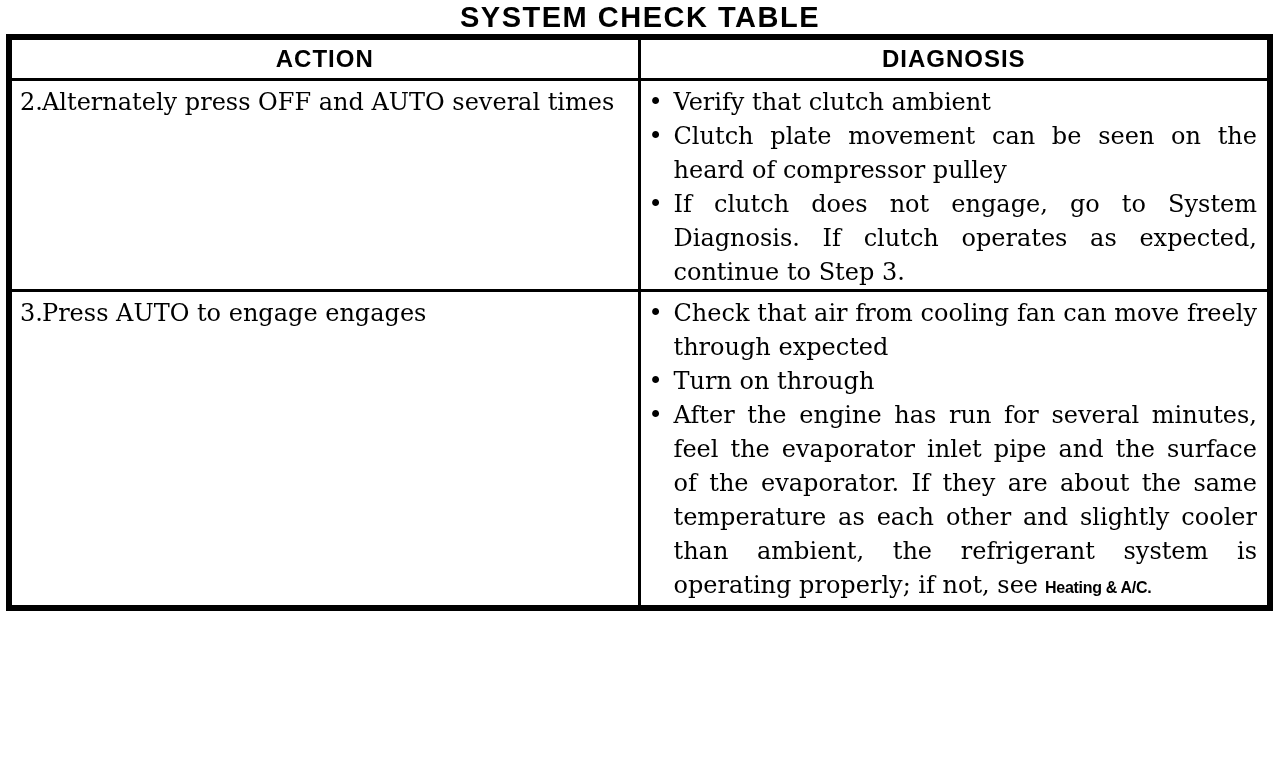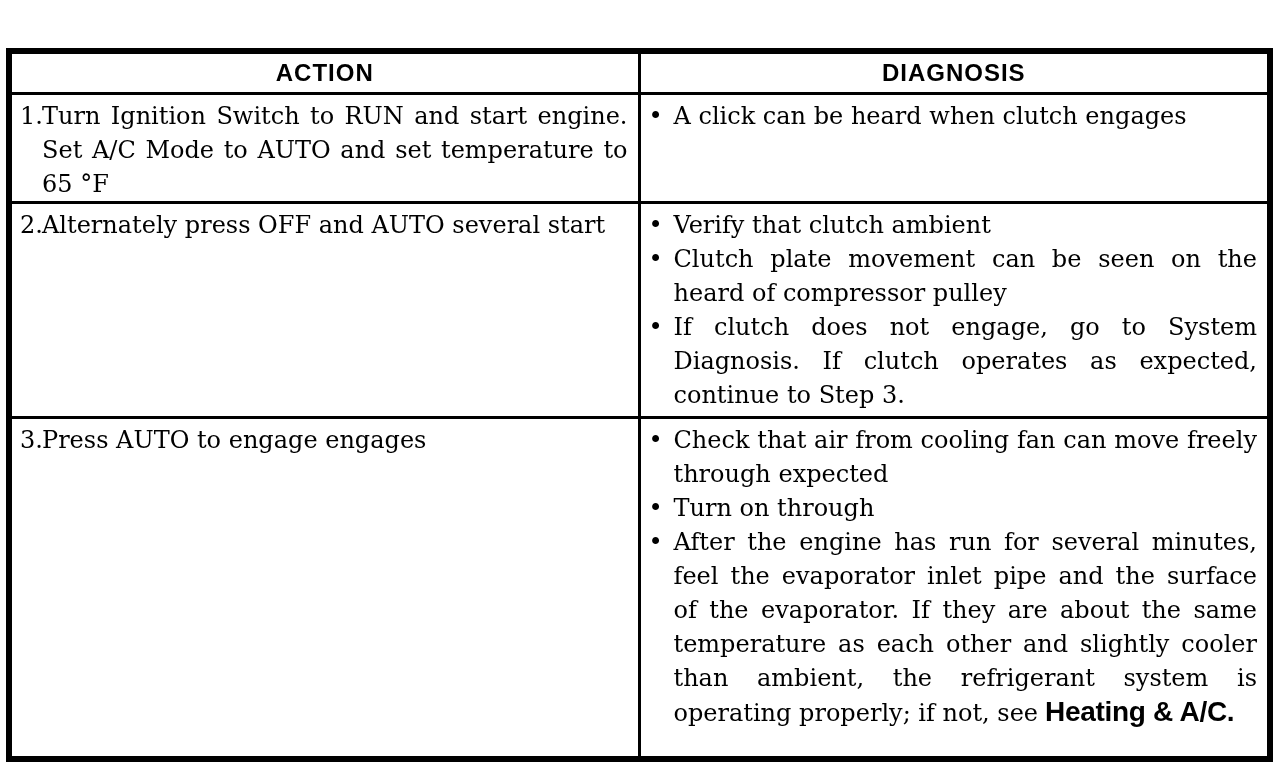--- a/index.html
+++ b/index.html
@@ -26,21 +26,21 @@
     text-align: center;
     font-family: "Liberation Sans", sans-serif;
     font-weight: bold;
     font-size: 29px;
     letter-spacing: 1.5px;
     color: #000000;
   }
   table.check-table {
     position: absolute;
     left: 6px;
-    top: 48px;
+    top: 34px;
     width: 1261px;
     border-collapse: collapse;
     table-layout: fixed;
     background: #ffffff;
   }
   table.check-table, table.check-table th, table.check-table td {
     border: 3px solid #000000;
   }
   table.check-table {
     border-width: 6px;
@@ -84,54 +84,47 @@
     text-align: justify;
   }
   .bullet {
     display: inline-block;
     width: 25px;
     text-indent: 0;
   }
   .ref {
     font-family: "Liberation Sans", sans-serif;
     font-weight: bold;
-    font-size: 28px;
+    font-size: 16px;
     letter-spacing: -0.3px;
     margin-left: 7px;
     white-space: nowrap;
   }
 </style>
 </head>
 <body>
 
 <div class="page">
+  <div class="title">SYSTEM CHECK TABLE</div>
 
   <table class="check-table">
     <colgroup>
       <col class="action-col">
       <col class="diag-col">
     </colgroup>
     <thead>
       <tr>
         <th class="col-header">ACTION</th>
         <th class="col-header">DIAGNOSIS</th>
       </tr>
     </thead>
     <tbody id="rows">
         <tr>
     <td class="cell action-cell">
-      <div class="action"><span class="action-num">1.</span><span class="action-text">Turn Ignition Switch to RUN and start engine. Set A/C Mode to AUTO and set temperature to 65 °F</span></div>
-    </td>
-    <td class="cell diag-cell">
-            <div class="diag-item"><span class="bullet">•</span><span class="diag-text">A click can be heard when clutch engages</span></div>
-          </td>
-  </tr>
-        <tr>
-    <td class="cell action-cell">
-      <div class="action"><span class="action-num">2.</span><span class="action-text">Alternately press OFF and AUTO several start</span></div>
+      <div class="action"><span class="action-num">2.</span><span class="action-text">Alternately press OFF and AUTO several times</span></div>
     </td>
     <td class="cell diag-cell">
             <div class="diag-item"><span class="bullet">•</span><span class="diag-text">Verify that clutch ambient</span></div>
             <div class="diag-item"><span class="bullet">•</span><span class="diag-text">Clutch plate movement can be seen on the heard of compressor pulley</span></div>
             <div class="diag-item"><span class="bullet">•</span><span class="diag-text">If clutch does not engage, go to System Diagnosis. If clutch operates as expected, continue to Step 3.</span></div>
           </td>
   </tr>
         <tr>
     <td class="cell action-cell">
       <div class="action"><span class="action-num">3.</span><span class="action-text">Press AUTO to engage engages</span></div>

